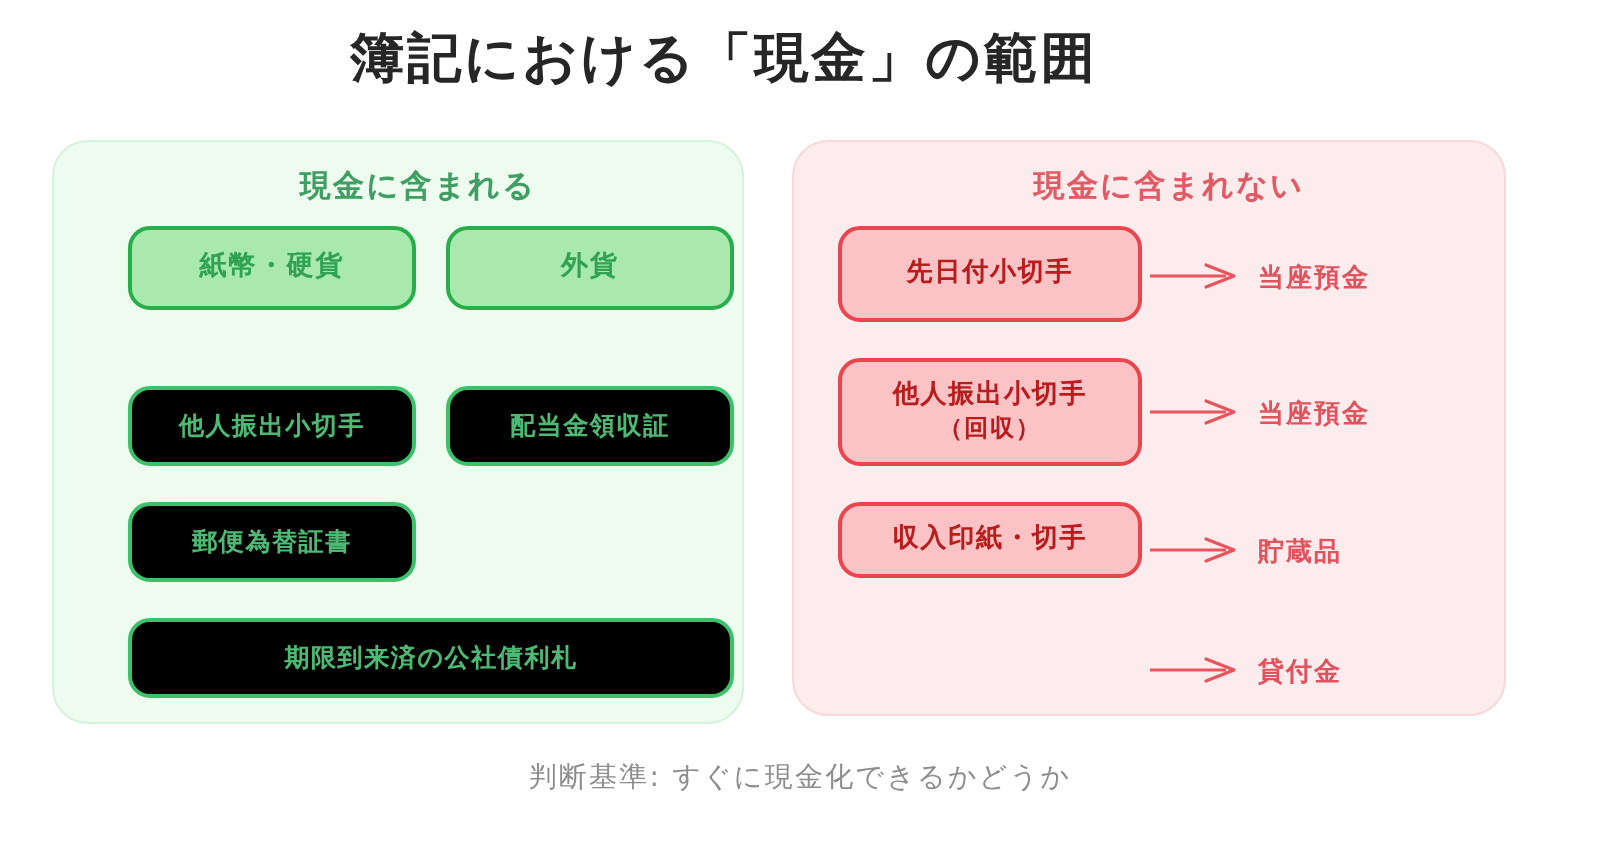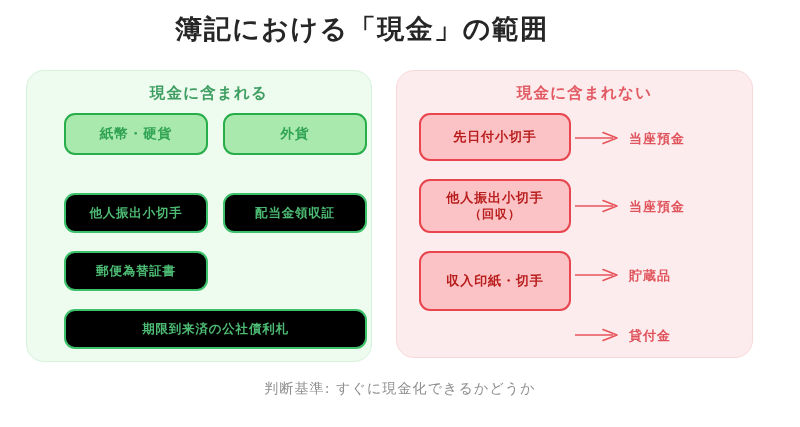--- a/index.html
+++ b/index.html
@@ -204,21 +204,21 @@
     <span class="line2">（回収）</span>
   </div>
   <div class="arrow" style="left:178px; top:128px;">
     <svg width="46" height="14" viewBox="0 0 46 14">
       <path d="M0 7 H38" stroke="#e8545c" stroke-width="1.6" fill="none"></path>
       <path d="M28 1.5 L42 7 L28 12.5" stroke="#e8545c" stroke-width="1.6" fill="none" stroke-linecap="round" stroke-linejoin="round"></path>
     </svg>
   </div>
   <div class="arrow-target" style="left:232px; top:127px;">当座預金</div>
 
-  <div class="pill pill-red" style="left:22px; top:180px; width:152px; height:60px;">
+  <div class="pill pill-red" style="left:22px; top:180px; width:152px; height:38px;">
     <span>収入印紙・切手</span>
   </div>
   <div class="arrow" style="left:178px; top:197px;">
     <svg width="46" height="14" viewBox="0 0 46 14">
       <path d="M0 7 H38" stroke="#e8545c" stroke-width="1.6" fill="none"></path>
       <path d="M28 1.5 L42 7 L28 12.5" stroke="#e8545c" stroke-width="1.6" fill="none" stroke-linecap="round" stroke-linejoin="round"></path>
     </svg>
   </div>
   <div class="arrow-target" style="left:232px; top:196px;">貯蔵品</div>
 

